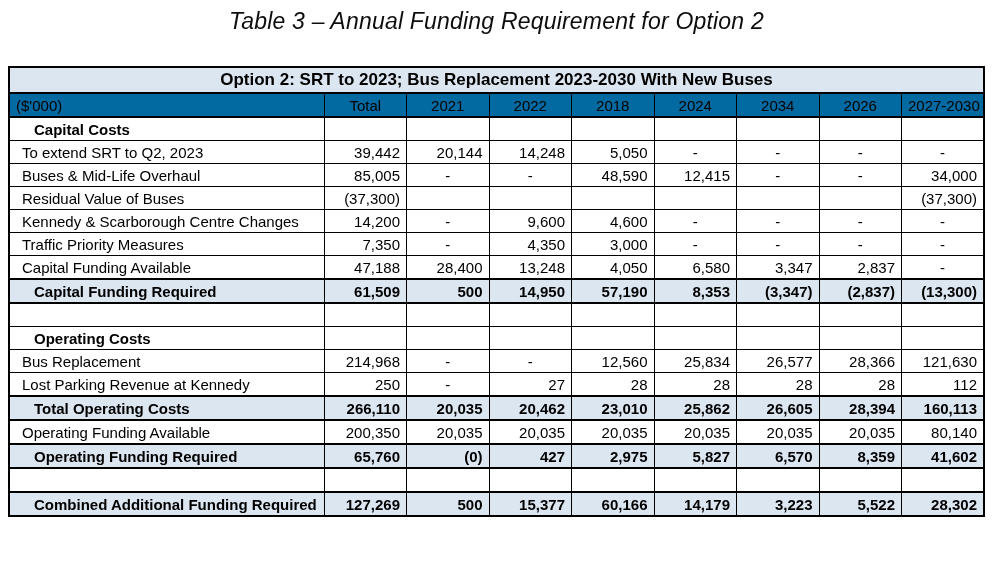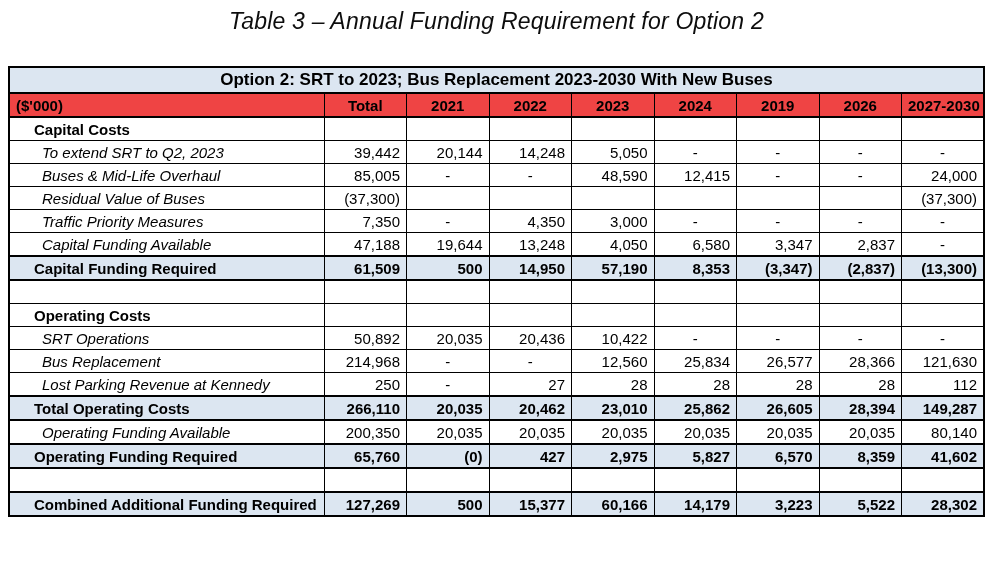--- a/index.html
+++ b/index.html
@@ -42,33 +42,33 @@
   }
   .banner-row th {
     background: var(--highlight, #DCE6F1);
     font-weight: bold;
     font-size: 17px;
     text-align: center;
     height: 22px;
     border-bottom: 2px solid #000;
   }
   .colhead-row th {
-    font-weight: bold;
+    font-weight: normal;
     text-align: center;
-    background: #ef4444;
+    background: #0369a1;
     border-bottom: 2px solid #000;
   }
   .colhead-row th.label {
     text-align: left;
   }
   td.label { text-align: left; padding-left: 24px; }
   td.num  { text-align: right; }
   td.dash { text-align: center; }
   tr.row-section td.label { font-weight: bold; }
-  tr.row-item td.label { padding-left: 32px; font-style: italic; }
+  tr.row-item td.label { padding-left: 12px; }
   tr.row-total td {
     background: var(--highlight, #DCE6F1);
     font-weight: bold;
     border-top: 2px solid #000;
     border-bottom: 2px solid #000;
   }
   tr.row-blank td { background: #ffffff; }
 </style>
 </head>
 <body>
@@ -91,23 +91,23 @@
     </colgroup>
     <thead>
       <tr class="banner-row">
         <th colspan="9">Option 2: SRT to 2023; Bus Replacement 2023-2030 With New Buses</th>
       </tr>
       <tr class="colhead-row">
         <th class="label">($'000)</th>
         <th>Total</th>
         <th>2021</th>
         <th>2022</th>
-        <th>2023</th>
+        <th>2018</th>
         <th>2024</th>
-        <th>2019</th>
+        <th>2034</th>
         <th>2026</th>
         <th>2027-2030</th>
       </tr>
     </thead>
     <tbody id="table-body">
         <tr class="row-section">
           <td class="label">Capital Costs</td>
           <td class="num"></td>
           <td class="num"></td>
           <td class="num"></td>
@@ -130,48 +130,59 @@
         </tr>
         <tr class="row-item">
           <td class="label">Buses &amp; Mid-Life Overhaul</td>
           <td class="num">85,005</td>
           <td class="dash">-</td>
           <td class="dash">-</td>
           <td class="num">48,590</td>
           <td class="num">12,415</td>
           <td class="dash">-</td>
           <td class="dash">-</td>
-          <td class="num">24,000</td>
+          <td class="num">34,000</td>
         </tr>
         <tr class="row-item">
           <td class="label">Residual Value of Buses</td>
           <td class="num">(37,300)</td>
           <td class="num"></td>
           <td class="num"></td>
           <td class="num"></td>
           <td class="num"></td>
           <td class="num"></td>
           <td class="num"></td>
           <td class="num">(37,300)</td>
         </tr>
         <tr class="row-item">
+          <td class="label">Kennedy &amp; Scarborough Centre Changes</td>
+          <td class="num">14,200</td>
+          <td class="dash">-</td>
+          <td class="num">9,600</td>
+          <td class="num">4,600</td>
+          <td class="dash">-</td>
+          <td class="dash">-</td>
+          <td class="dash">-</td>
+          <td class="dash">-</td>
+        </tr>
+        <tr class="row-item">
           <td class="label">Traffic Priority Measures</td>
           <td class="num">7,350</td>
           <td class="dash">-</td>
           <td class="num">4,350</td>
           <td class="num">3,000</td>
           <td class="dash">-</td>
           <td class="dash">-</td>
           <td class="dash">-</td>
           <td class="dash">-</td>
         </tr>
         <tr class="row-item">
           <td class="label">Capital Funding Available</td>
           <td class="num">47,188</td>
-          <td class="num">19,644</td>
+          <td class="num">28,400</td>
           <td class="num">13,248</td>
           <td class="num">4,050</td>
           <td class="num">6,580</td>
           <td class="num">3,347</td>
           <td class="num">2,837</td>
           <td class="dash">-</td>
         </tr>
         <tr class="row-total">
           <td class="label">Capital Funding Required</td>
           <td class="num">61,509</td>
@@ -199,31 +210,20 @@
           <td class="num"></td>
           <td class="num"></td>
           <td class="num"></td>
           <td class="num"></td>
           <td class="num"></td>
           <td class="num"></td>
           <td class="num"></td>
           <td class="num"></td>
         </tr>
         <tr class="row-item">
-          <td class="label">SRT Operations</td>
-          <td class="num">50,892</td>
-          <td class="num">20,035</td>
-          <td class="num">20,436</td>
-          <td class="num">10,422</td>
-          <td class="dash">-</td>
-          <td class="dash">-</td>
-          <td class="dash">-</td>
-          <td class="dash">-</td>
-        </tr>
-        <tr class="row-item">
           <td class="label">Bus Replacement</td>
           <td class="num">214,968</td>
           <td class="dash">-</td>
           <td class="dash">-</td>
           <td class="num">12,560</td>
           <td class="num">25,834</td>
           <td class="num">26,577</td>
           <td class="num">28,366</td>
           <td class="num">121,630</td>
         </tr>
@@ -240,21 +240,21 @@
         </tr>
         <tr class="row-total">
           <td class="label">Total Operating Costs</td>
           <td class="num">266,110</td>
           <td class="num">20,035</td>
           <td class="num">20,462</td>
           <td class="num">23,010</td>
           <td class="num">25,862</td>
           <td class="num">26,605</td>
           <td class="num">28,394</td>
-          <td class="num">149,287</td>
+          <td class="num">160,113</td>
         </tr>
         <tr class="row-item">
           <td class="label">Operating Funding Available</td>
           <td class="num">200,350</td>
           <td class="num">20,035</td>
           <td class="num">20,035</td>
           <td class="num">20,035</td>
           <td class="num">20,035</td>
           <td class="num">20,035</td>
           <td class="num">20,035</td>

